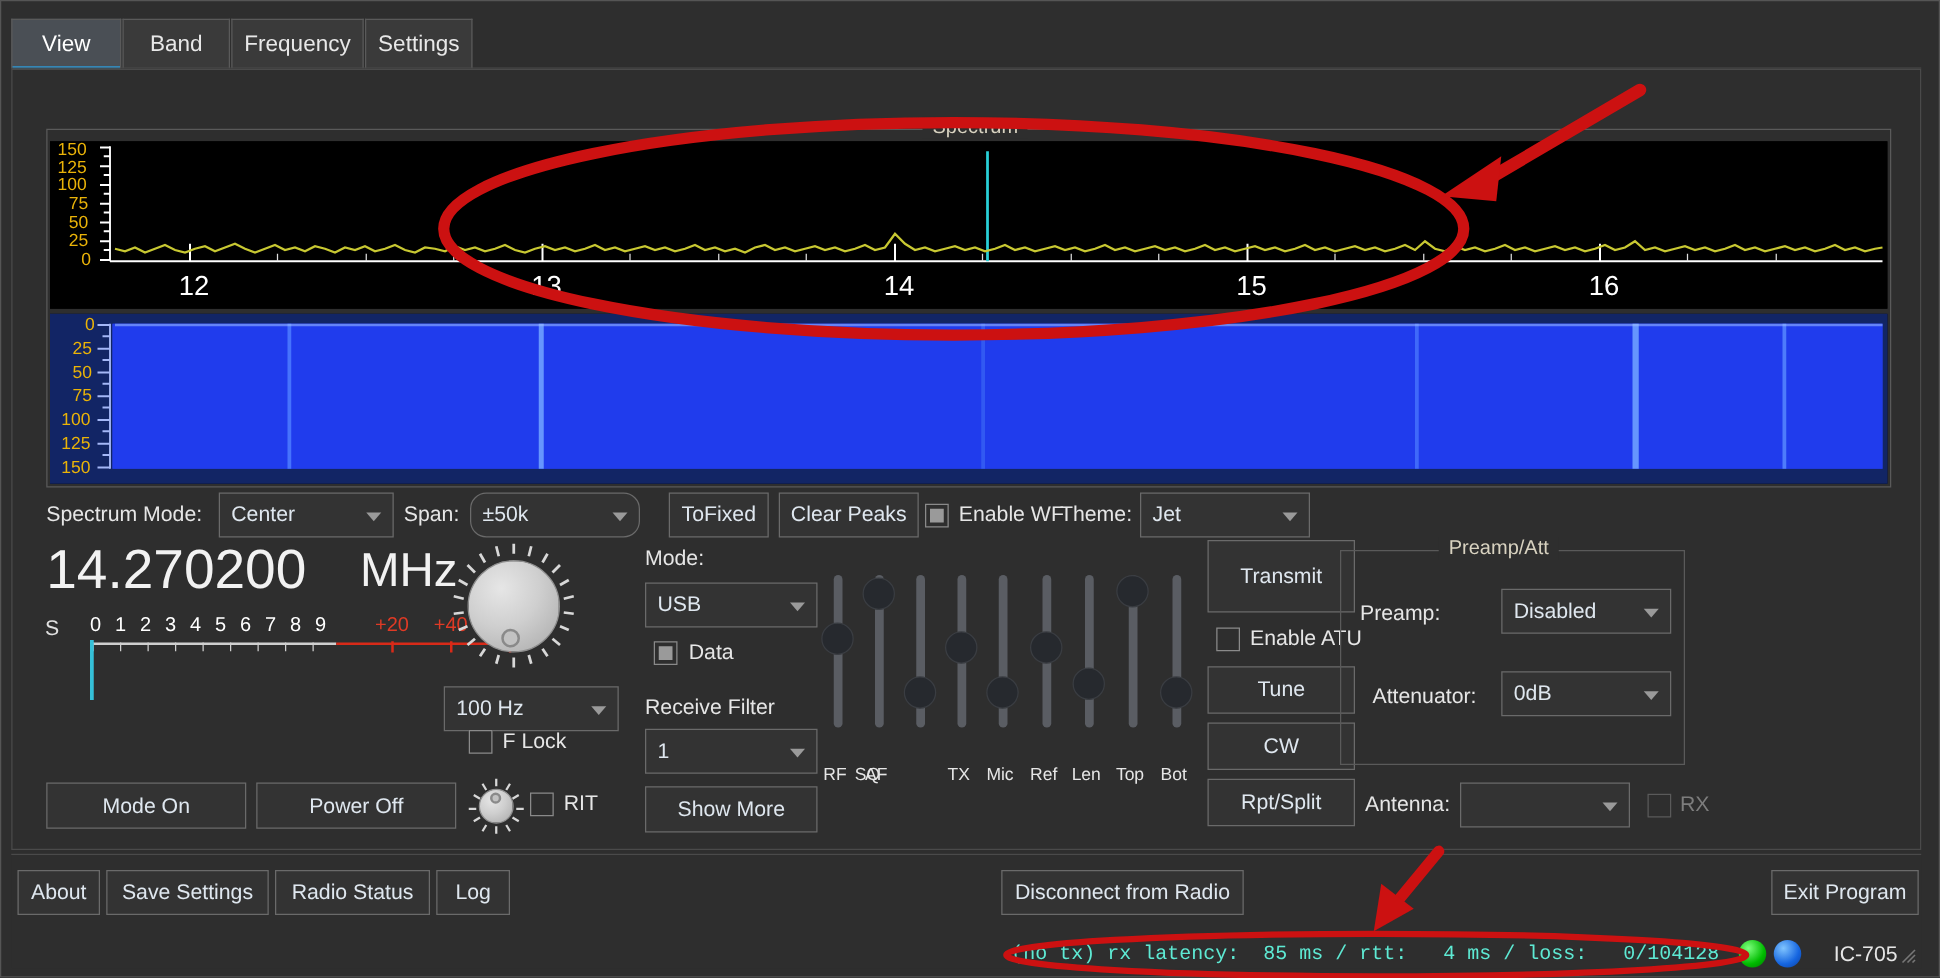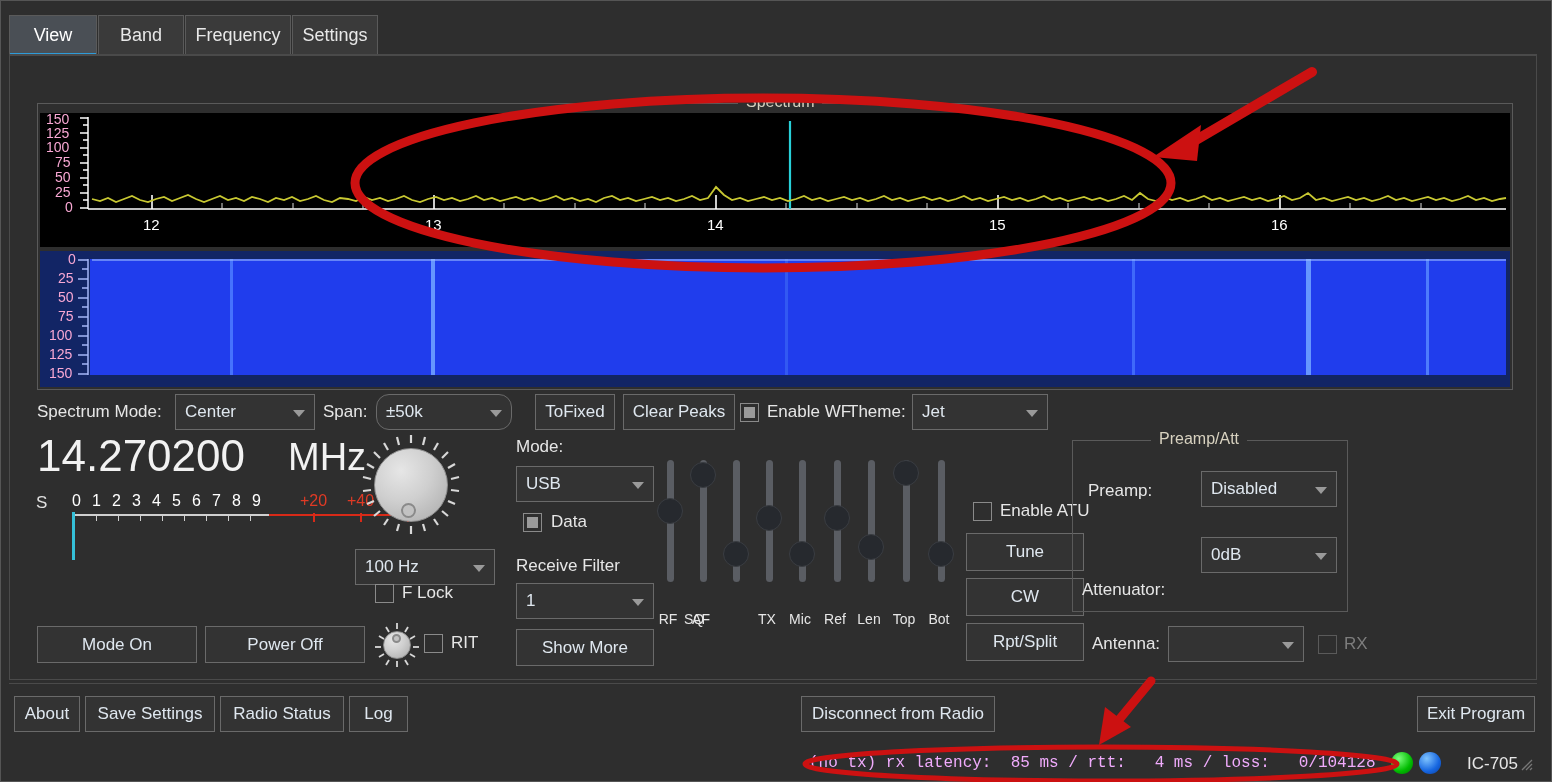--- a/index.html
+++ b/index.html
@@ -72,25 +72,25 @@
     position: absolute; left: 2px; top: 9px;
     width: 1470px; height: 134px;
     background: #000;
   }
   .wf-canvas {
     position: absolute; left: 2px; top: 147px;
     width: 1470px; height: 136px;
     background: #000;
   }
   .axis-label {
-    position: absolute; color: #f9a8d4; font-size: 14px;
+    position: absolute; color: #eab308; font-size: 14px;
     font-family: "Liberation Sans", sans-serif;
     white-space: nowrap;
   }
-  .xlabel { font-size: 15px; color:#ffffff; }
+  .xlabel { font-size: 22px; color:#ffffff; }
   
   .ctrlrow {
     position: absolute; left: 0; top: 336px; width: 100%; height: 46px;
   }
   .lbl {
     position: absolute; color: #e6e6e6; font-size: 17px; white-space: nowrap;
   }
   .combo {
     position: absolute; background: #333333; border: 1px solid #6a6a6a;
     color: #dfe7ef; font-size: 17px; height: 36px;
@@ -163,21 +163,21 @@
   }
   
   #preamp-group { left: 1062px; top: 384px; width: 276px; height: 172px; }
   #preamp-group .group-title { left: 78px; }
   
   .statusbar {
     position: absolute; left: 8px; top: 682px; width: 1528px; height: 92px;
     background: #2e2e2e; border-top: 1px solid #4a4a4a;
   }
   .statustext {
-    position: absolute; color: #f0abfc;
+    position: absolute; color: #5eead4;
     font-family: "Liberation Mono", monospace; font-size: 16px;
     white-space: pre;
   }
   .led { position: absolute; width: 22px; height: 22px; border-radius: 50%; }
   .led-green { background: radial-gradient(circle at 35% 30%, #7dff7d, #00bb00 60%, #007700); }
   .led-blue  { background: radial-gradient(circle at 35% 30%, #7fc4ff, #1565e0 60%, #0d3f99); }
   .radio-model { position: absolute; color: #e6e6e6; font-size: 17px; }
   
   .anno { position: absolute; pointer-events: none; }
   svg { display: block; }
@@ -535,40 +535,43 @@
 
       <div class="slider-track" style="left:893px; top:404px; height:122px;"></div>
       <div class="slider-thumb" style="left:883px; top:404px;"></div>
       <div class="slider-name" style="left:875px; top:555px; width:38px;">Top</div>
 
       <div class="slider-track" style="left:928px; top:404px; height:122px;"></div>
       <div class="slider-thumb" style="left:918px; top:485px;"></div>
       <div class="slider-name" style="left:910px; top:555px; width:38px;">Bot</div>
     </div>
 
+    <div class="btn" style="left:956px; top:376px; width:118px; height:58px;">
+      <span>Transmit</span>
+    </div>
     <div class="chk" style="left:963px; top:446px;"></div>
     <div class="lbl" style="left:990px; top:445px;">Enable ATU</div>
     <div class="btn" style="left:956px; top:477px; width:118px; height:38px;">
       <span>Tune</span>
     </div>
     <div class="btn" style="left:956px; top:522px; width:118px; height:38px;">
       <span>CW</span>
     </div>
     <div class="btn" style="left:956px; top:567px; width:118px; height:38px;">
       <span>Rpt/Split</span>
     </div>
 
     <div class="groupbox" id="preamp-group">
       <div class="group-title">Preamp/Att</div>
       <div class="lbl" style="left:15px; top:40px;">Preamp:</div>
       <div class="combo" style="left:128px; top:30px; width:136px;">
         <span>Disabled</span>
         <span class="arrow"></span>
       </div>
-      <div class="lbl" style="left:9px; top:106px;margin-top:33px;">Attenuator:</div>
+      <div class="lbl" style="left:25px; top:106px;">Attenuator:</div>
       <div class="combo" style="left:128px; top:96px; width:136px;">
         <span>0dB</span>
         <span class="arrow"></span>
       </div>
     </div>
 
     <div class="lbl" style="left:1082px; top:578px;">Antenna:</div>
     <div class="combo" style="left:1158px; top:570px; width:136px;">
       <span></span>
       <span class="arrow"></span>

